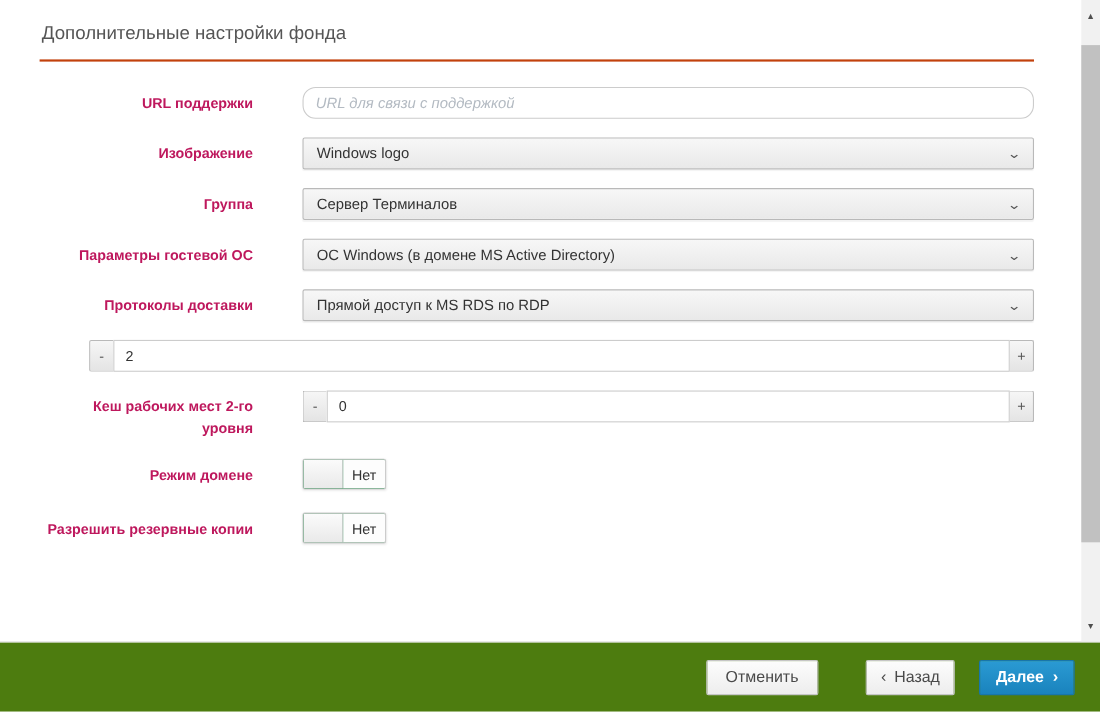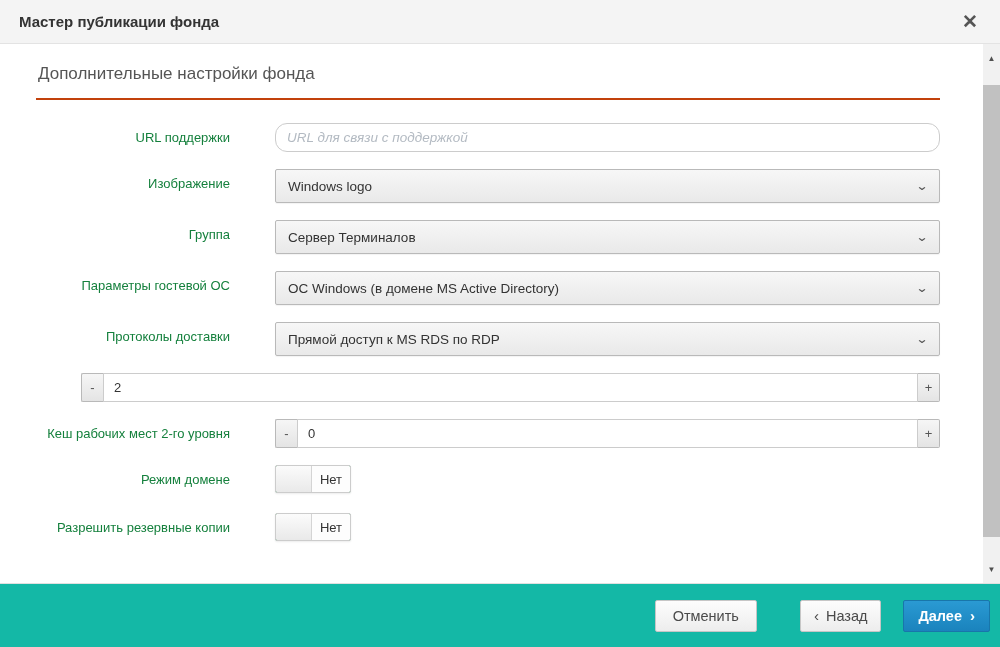--- a/index.html
+++ b/index.html
@@ -37,41 +37,41 @@
   .section-title {
     font-size:17px; font-weight:normal; color:#555;
     padding:4px 0 14px 2px;
     border-bottom:2px solid #c2410c;
   }
   .form { margin-top:23px; }
   .form-row { display:flex; align-items:flex-start; margin-bottom:17px; }
   .form-label {
     width:194px; flex:0 0 194px;
     text-align:right;
-    font-size:13px; font-weight:normal; color:#15803d;
+    font-size:13px; font-weight:bold; color:#be185d;
     line-height:20px; padding-top:5px;
   }
   .form-control-col { flex:1 1 auto; margin-left:45px; }
 
   .text-input {
     width:100%; height:29px;
     border:1px solid #ccc; border-radius:12px;
     padding:0 11px; font-size:13px; color:#333;
     font-family:"Liberation Sans", sans-serif;
     outline:none; background:#fff;
   }
   .text-input::placeholder { color:#b3bac2; font-style:italic; font-size:13.5px; }
 
   .select-control {
     height:29px; width:100%;
     border:1px solid #b9b9b9; border-radius:2px;
     background:linear-gradient(#f7f7f7,#e9e9e9);
     box-shadow:0 1px 1px rgba(0,0,0,.05);
     display:flex; align-items:center; justify-content:space-between;
-    padding:16px 12px; cursor:pointer;
+    padding:4px 12px; cursor:pointer;
   }
   .select-value { font-size:13.5px; color:#333; }
   .chevron { font-size:12px; color:#555; line-height:1; transform:scaleX(1.3); }
 
   .stepper { display:flex; height:29px; width:100%; }
   .stepper-btn {
     width:22px; flex:0 0 22px;
     border:1px solid #b9b9b9;
     background:linear-gradient(#f6f6f6,#e4e4e4);
     color:#555; font-size:13px;
@@ -117,23 +117,23 @@
   .scroll-arrow.down { bottom:4px; }
   .scroll-thumb {
     position:absolute; left:0; width:17px;
     top:41px; height:452px;
     background:#c1c1c1; cursor:pointer;
   }
 
   
   .modal-footer {
     flex:0 0 63px; height:63px;
-    background:#14b8a6;
+    background:#4d7c0f;
     display:flex; align-items:center; justify-content:flex-end;
-    padding:0 10px;
+    padding:0 23px;
   }
   .btn {
     height:32px; border-radius:2px;
     font-family:"Liberation Sans", sans-serif;
     font-size:14.5px; cursor:pointer;
     display:inline-flex; align-items:center; justify-content:center;
   }
   .btn-default {
     background:linear-gradient(#fdfdfd,#ededed);
     border:1px solid #c6c6c6;
@@ -150,24 +150,20 @@
   }
   .btn .arrow { font-size:15px; }
   .btn-back .arrow { margin-right:7px; color:#4a4a4a; }
   .btn-primary .arrow { margin-left:8px; }
 </style>
 </head>
 <body>
 
 <div class="modal">
 
-  <div class="modal-header">
-    <div class="modal-title">Мастер публикации фонда</div>
-    <div class="close-btn">✕</div>
-  </div>
 
   <div class="modal-body-wrap">
     <div class="modal-body">
       <div class="section-title">Дополнительные настройки фонда</div>
 
       <div class="form">
 
         <div class="form-row">
           <div class="form-label">URL поддержки</div>
           <div class="form-control-col">

